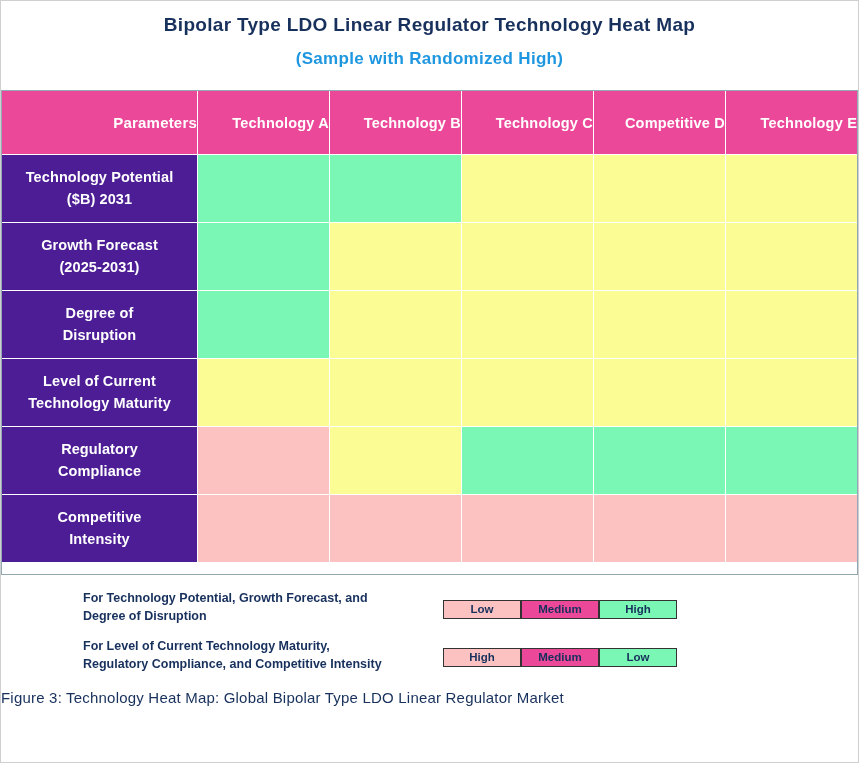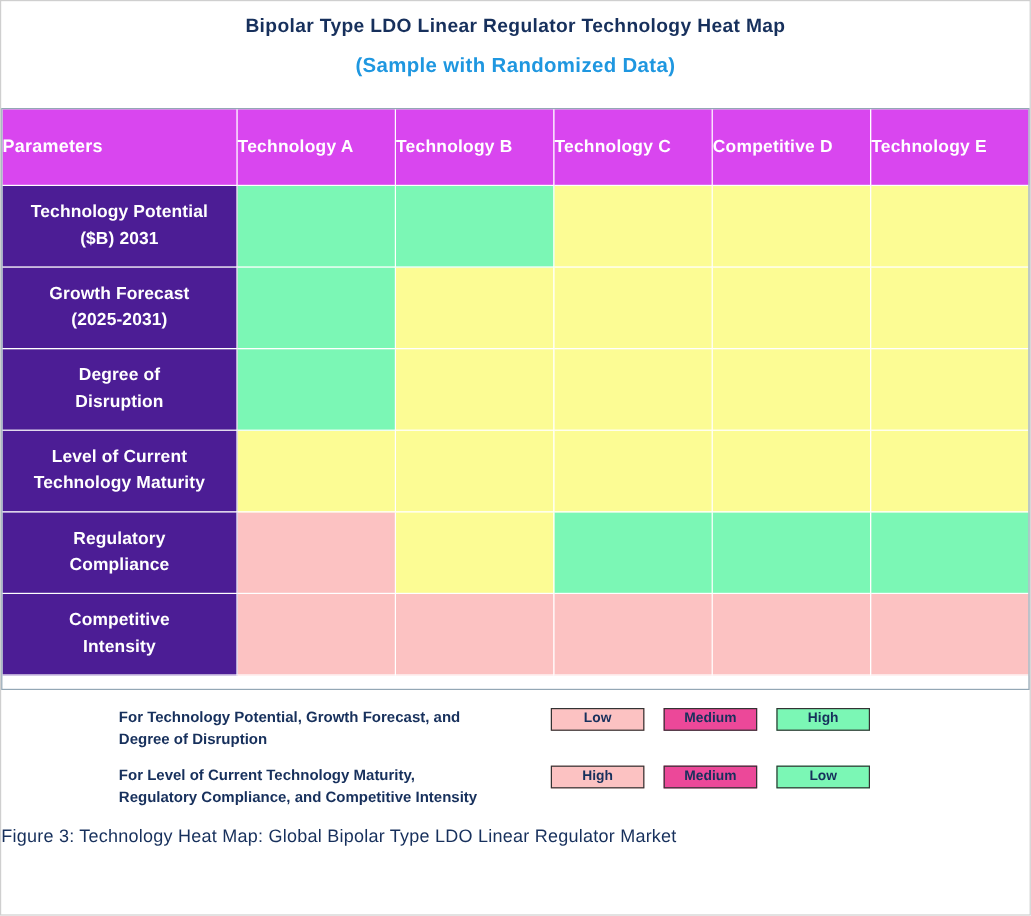--- a/index.html
+++ b/index.html
@@ -22,21 +22,21 @@
     border: 1px solid #cfcfcf;
     background: #ffffff;
   }
 
   
   .title-block {
     padding-top: 12px;
     text-align: center;
   }
   .main-title {
-    font-size: 16px;
+    font-size: 19px;
     font-weight: bold;
     color: #17305c;
     letter-spacing: 0.3px;
     line-height: 1.25;
   }
   .sub-title {
     margin-top: 12px;
     font-size: 17px;
     font-weight: bold;
     color: #1f97e0;
@@ -59,26 +59,26 @@
   table.heatmap col.c-tech  { width: 132px; }
 
   table.heatmap th,
   table.heatmap td {
     padding: 0;
     margin: 0;
     border: 1px solid #ffffff;
     box-sizing: border-box;
   }
   table.heatmap thead th {
-    background: #d946ef;
+    background: #ec4899;
     color: #ffffff;
     font-size: 14.5px;
     font-weight: bold;
     height: 64px;
-    text-align: left;
+    text-align: right;
     vertical-align: middle;
     border-color: #ffffff;
     letter-spacing: 0.2px;
   }
   table.heatmap thead th.th-param {
     font-size: 15px;
   }
   table.heatmap tbody th.row-label {
     background: #4c1d95;
     color: #ffffff;
@@ -109,39 +109,37 @@
     pointer-events: none;
     box-sizing: border-box;
   }
 
   
   .legend {
     position: absolute;
     left: 0;
     top: 588px;
     width: 760px;
-    padding-left: 16px;
   }
   .legend-row {
     display: flex;
     align-items: flex-start;
     margin-bottom: 12px;
   }
   .legend-text {
     width: 360px;
     margin-left: 82px;
     font-size: 12.5px;
     font-weight: bold;
     color: #17305c;
     line-height: 1.45;
   }
   .legend-swatches {
     display: flex;
-    gap: 16px;
-    margin-top: 1px;
+    margin-top: 11px;
   }
   .swatch {
     width: 78px;
     height: 19px;
     border: 1px solid #333333;
     box-sizing: border-box;
     text-align: center;
     font-size: 11.5px;
     font-weight: bold;
     color: #17305c;
@@ -163,21 +161,21 @@
     letter-spacing: 0.2px;
   }
 </style>
 </head>
 <body>
 
 <div id="page">
 
   <div class="title-block">
     <div class="main-title">Bipolar Type LDO Linear Regulator Technology Heat Map</div>
-    <div class="sub-title">(Sample with Randomized Data)</div>
+    <div class="sub-title">(Sample with Randomized High)</div>
   </div>
 
   <div class="heatmap-wrap">
     <table class="heatmap">
       <colgroup>
         <col class="c-param">
         <col class="c-tech">
           <col class="c-tech">
           <col class="c-tech">
         <col class="c-tech">

